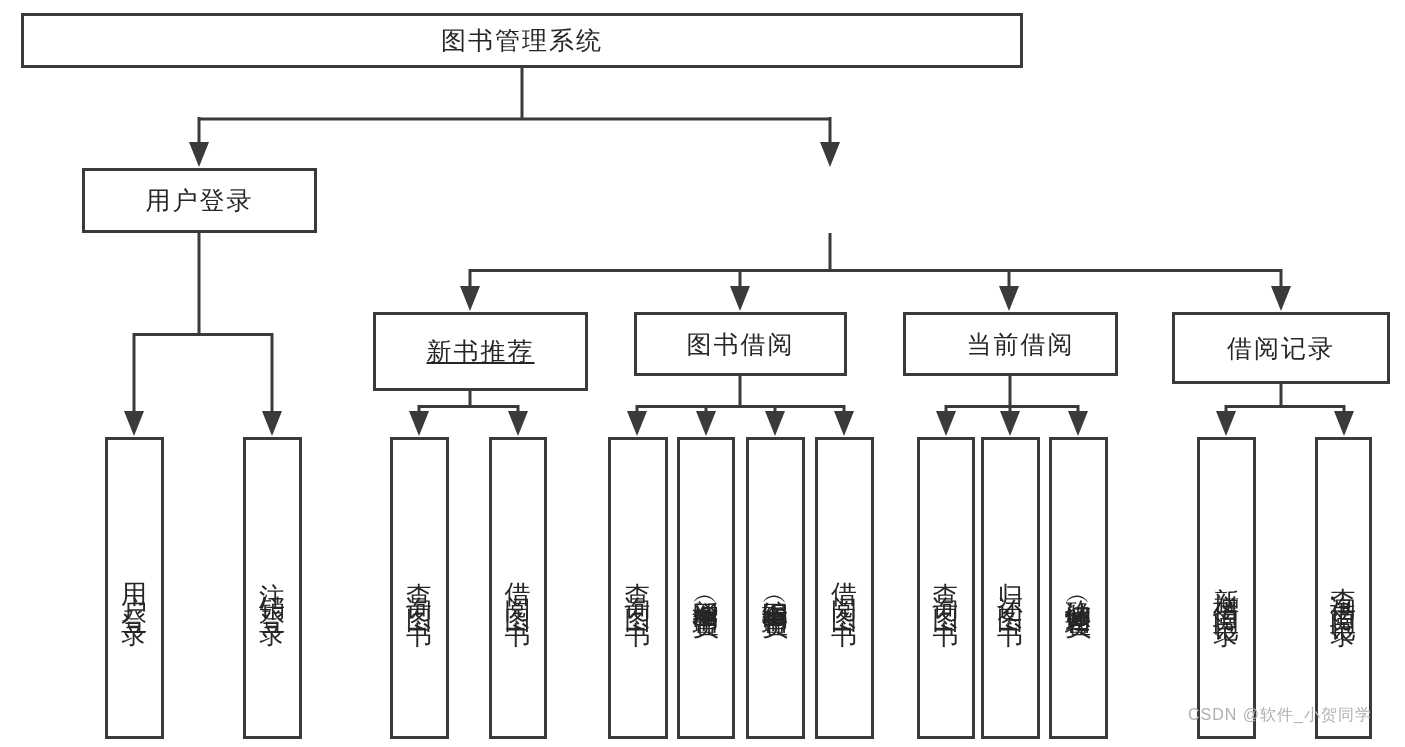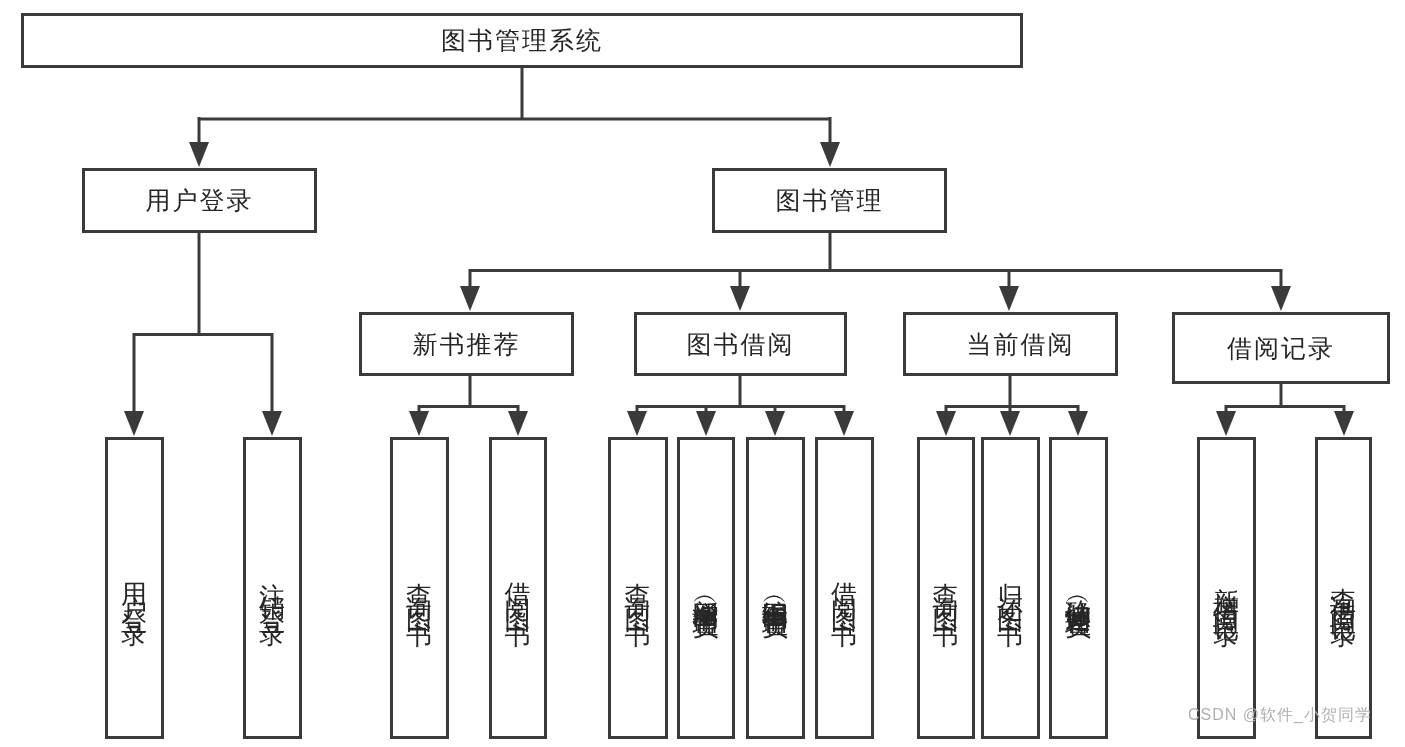--- a/index.html
+++ b/index.html
@@ -111,25 +111,22 @@
     </g>
   </svg>
 
   <div class="box hbox" style="left:21px; top:13px; width:1002px; height:55px;">
     <span>图书管理系统</span>
   </div>
 
   <div class="box hbox" style="left:82px; top:168px; width:235px; height:65px;">
     <span>用户登录</span>
   </div>
-  <div class="box hbox" style="left:712px; top:168px; width:235px; height:65px;">
-    <span>图书管理</span>
-  </div>
 
-  <div class="box hbox" style="left:359px; top:312px; width:215px; height:64px;">
+  <div class="box hbox" style="left:373px; top:312px; width:215px; height:79px;text-decoration:underline;">
     <span>新书推荐</span>
   </div>
   <div class="box hbox" style="left:634px; top:312px; width:213px; height:64px;text-align:right;">
     <span>图书借阅</span>
   </div>
   <div class="box hbox" style="left:903px; top:312px; width:215px; height:64px;padding-left:20px;">
     <span>当前借阅</span>
   </div>
   <div class="box hbox" style="left:1172px; top:312px; width:218px; height:72px;">
     <span>借阅记录</span>

